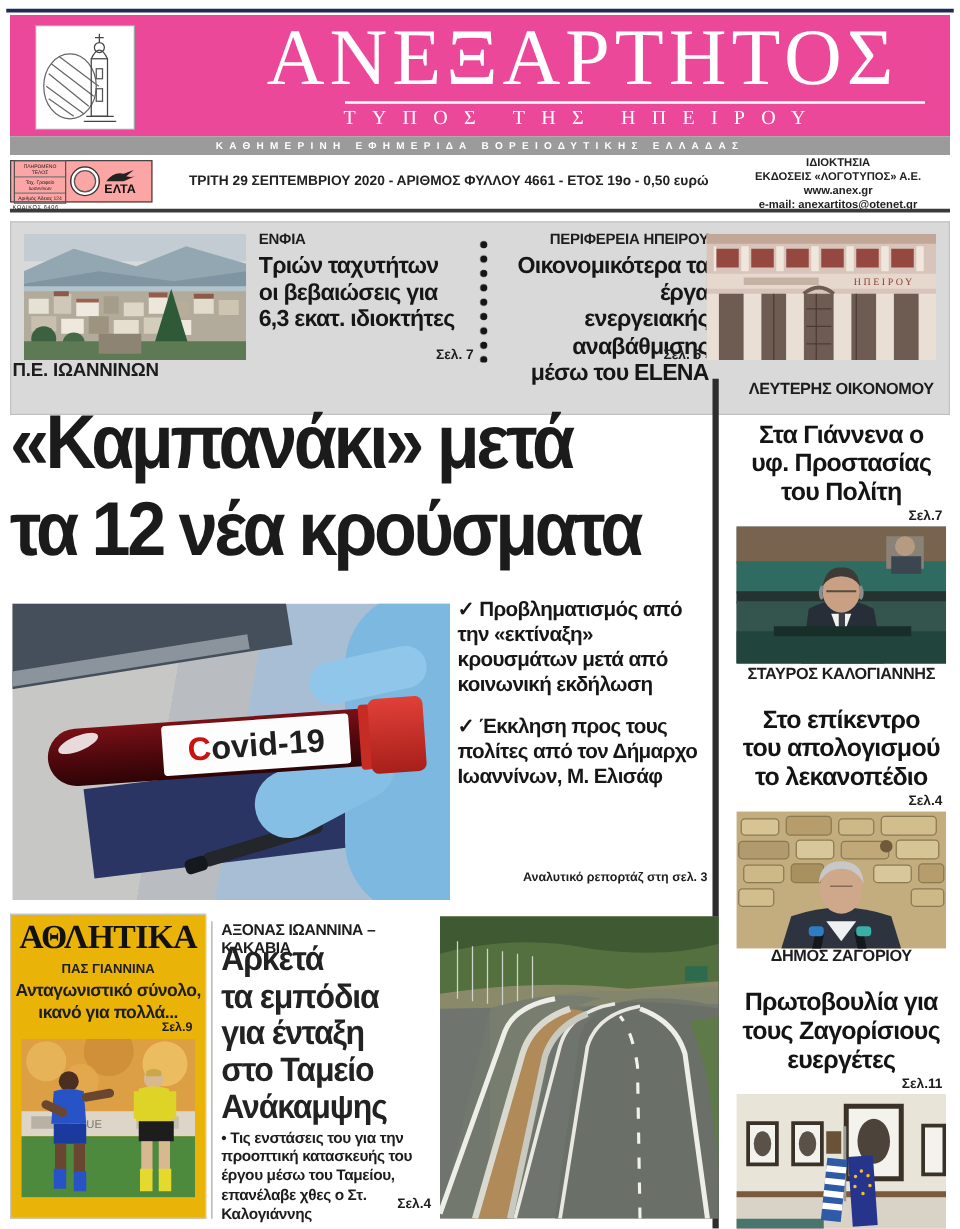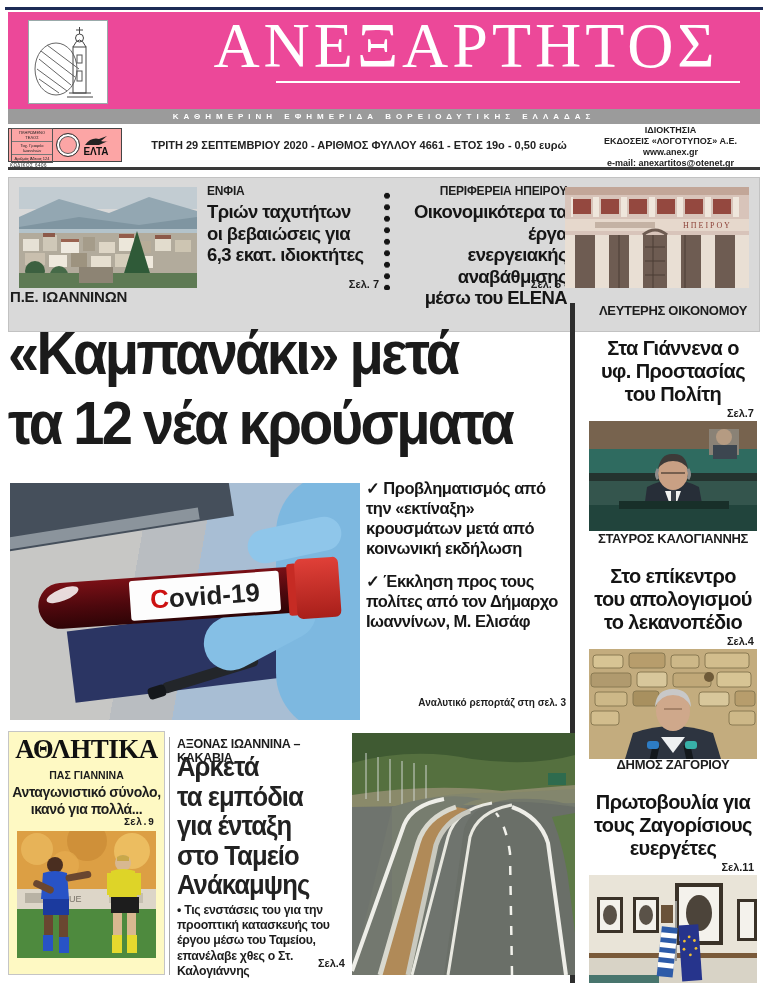--- a/index.html
+++ b/index.html
@@ -82,25 +82,25 @@
 
   
   .r-item{position:absolute;left:584px;width:178px;text-align:center;}
   .r1{top:303px;} .r2{top:531px;} .r3{top:757px;}
   .r-k{font-size:13px;font-weight:bold;letter-spacing:-.3px;}
   .r-hl{font-size:20px;font-weight:bold;line-height:23px;letter-spacing:-.6px;margin-top:19px;color:#141414;}
   .r-pg{text-align:right;font-size:11px;font-weight:bold;padding-right:8px;margin-top:1px;}
   .r-photo{margin:2px auto 0;width:168px;height:110px;}
 
   
-  .sports{position:absolute;left:8px;top:731px;width:157px;height:244px;background:#fef9c3;border:1px solid #c5c5c5;box-sizing:border-box;text-align:center;}
+  .sports{position:absolute;left:8px;top:731px;width:157px;height:244px;background:#eab308;border:1px solid #c5c5c5;box-sizing:border-box;text-align:center;}
   .sp-title{font-family:"Liberation Serif",serif;font-size:27px;font-weight:bold;color:#111;margin-top:2px;letter-spacing:-.5px;}
   .sp-k{font-size:10.5px;font-weight:bold;margin-top:4px;}
   .sp-hl{font-size:14px;font-weight:bold;line-height:16.5px;letter-spacing:-.4px;margin-top:3px;}
-  .sp-pg{text-align:right;font-size:10px;font-weight:bold;padding-right:10px;font-family:Liberation Mono, monospace;}
+  .sp-pg{text-align:right;font-size:10px;font-weight:bold;padding-right:10px;}
   .sp-photo{margin:3px auto 0;width:139px;height:127px;}
 
   
   .b-k{position:absolute;left:177px;top:737px;width:170px;font-size:12.5px;font-weight:bold;letter-spacing:-.3px;}
   .b-hl{position:absolute;left:177px;top:753px;width:180px;font-size:27px;font-weight:bold;line-height:29.5px;
         letter-spacing:-1px;transform:scaleX(.95);transform-origin:left top;color:#222;}
   .b-bullet{position:absolute;left:177px;top:903px;width:168px;font-size:12.3px;font-weight:bold;line-height:15.2px;letter-spacing:-.3px;}
   .b-pg{position:absolute;left:280px;top:957px;width:65px;text-align:right;font-size:11px;font-weight:bold;}
   .hwy{position:absolute;left:352px;top:733px;width:223px;height:242px;}
 </style>
@@ -122,20 +122,21 @@
           <circle cx="50.5" cy="17" r="4" stroke="#444"></circle>
           <path d="M50.5 13 V6 M47 9 H54" stroke="#444"></path>
           <path d="M40 72 H62 M38 76 H64" stroke="#444"></path>
           <rect x="48" y="34" width="5" height="8" stroke="#555"></rect>
           <rect x="48" y="50" width="5" height="10" stroke="#555"></rect>
         </g>
       </svg>
     </div>
     <div class="masttitle">ΑΝΕΞΑΡΤΗΤΟΣ</div>
     <div class="mastrule"></div>
+    <div class="mastsub">ΤΥΠΟΣ ΤΗΣ ΗΠΕΙΡΟΥ</div>
   </header>
   <div class="tagline">ΚΑΘΗΜΕΡΙΝΗ ΕΦΗΜΕΡΙΔΑ ΒΟΡΕΙΟΔΥΤΙΚΗΣ ΕΛΛΑΔΑΣ</div>
 
   <div class="stamp">
     <div class="stamp-table">
       <div>ΠΛΗΡΩΜΕΝΟ ΤΕΛΟΣ</div>
       <div>Ταχ. Γραφείο Ιωαννίνων</div>
       <div>Αριθμός Άδειας 124</div>
     </div>
     <div class="stamp-circle"></div>

